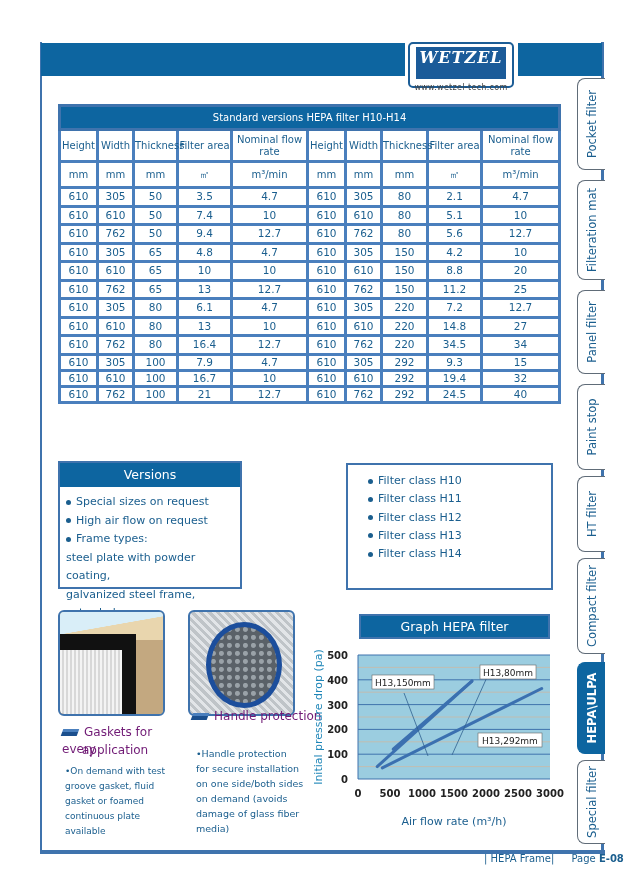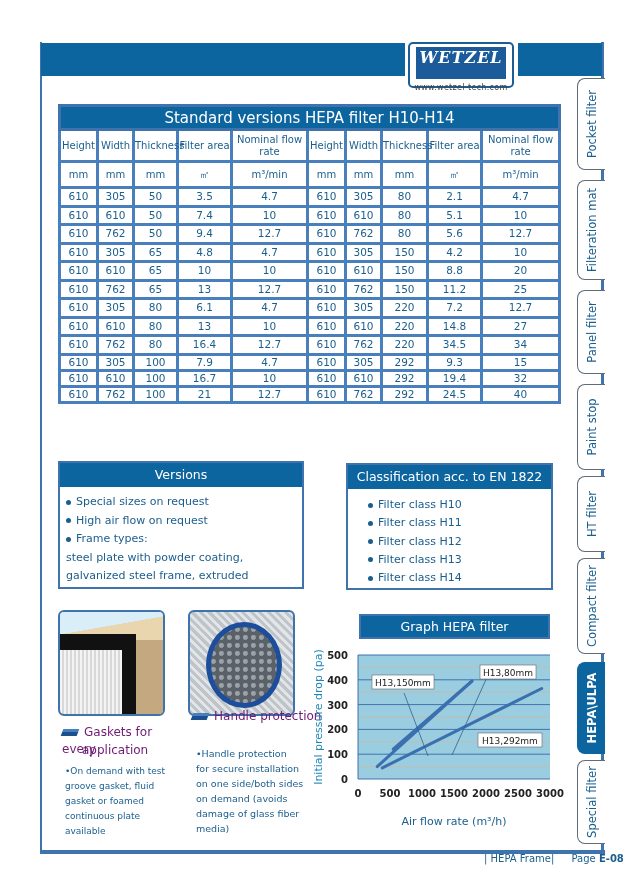--- a/index.html
+++ b/index.html
@@ -12,31 +12,31 @@
   .header-band-left { position: absolute; left: 41px; top: 43px; width: 364px; height: 33px; background: #0d65a0; }
   .header-band-right { position: absolute; left: 518px; top: 43px; width: 84px; height: 33px; background: #0d65a0; }
 
   .logo { position: absolute; left: 408px; top: 42px; width: 106px; height: 46px; border: 2px solid #1c5d96; border-radius: 5px; background: #fff; text-align: center; }
   .logo-mark { margin: 3px 6px 0; height: 32px; background: #1b5b99; color: #fff; font-family: "DejaVu Serif", serif; font-style: italic; font-weight: bold; font-size: 16px; letter-spacing: 1px; line-height: 22px; }
   .logo-url { font-size: 8px; color: #444; margin-top: 4px; letter-spacing: 0.3px; }
 
   
   .spec-table { position: absolute; left: 58px; top: 104px; width: 500px; border-collapse: collapse; table-layout: fixed; }
   .spec-table td, .spec-table th { border: 3px solid #4a7fbd; text-align: center; font-weight: normal; color: #1a5e8e; }
-  .spec-table .title-cell { background: #0d65a0; color: #fff; font-size: 15px; height: 24px; border-color: #3f73ad; }
+  .spec-table .title-cell { background: #0d65a0; color: #fff; font-size: 10px; height: 24px; border-color: #3f73ad; }
   .spec-table .group-cell { font-size: 12px; height: 30px; background: #fff; }
   .spec-table .hdr-cell { font-size: 10px; height: 32px; line-height: 12px; }
   .spec-table .unit-cell { font-size: 10px; height: 26px; }
   .spec-table .data-cell { font-size: 10.5px; height: 18.5px; line-height: 13px; }
   .spec-table tr.tight .data-cell { height: 16px; }
 
   
   .box { position: absolute; border: 2px solid #3f73ad; background: #fff; }
   .box-title { background: #0d65a0; color: #fff; text-align: center; font-size: 12.5px; height: 24px; line-height: 24px; }
-  .versions-box { left: 58px; top: 461px; width: 246px; height: 128px; }
+  .versions-box { left: 58px; top: 461px; width: 184px; height: 128px; }
   .versions-list { padding: 6px 6px 0 6px; font-size: 11px; line-height: 18.5px; color: #1a5e8e; }
   .class-box { left: 346px; top: 463px; width: 207px; height: 127px; }
   .class-list { padding: 7px 7px 0 20px; font-size: 11px; line-height: 18.3px; color: #1a5e8e; }
   .bullet { display: inline-block; width: 5px; height: 5px; border-radius: 50%; background: #1a5e8e; margin-right: 5px; vertical-align: middle; }
 
   
   .photo { position: absolute; border: 2px solid #3f73ad; border-radius: 6px; overflow: hidden; }
   .photo-gasket { left: 58px; top: 610px; width: 107px; height: 106px; background: #d8c39a; }
   .gasket-top { position: absolute; left: 0; top: 0; width: 110px; height: 30px; background: linear-gradient(170deg, #d9eef8 0 45%, #e9d6ae 46% 100%); }
   .gasket-frame { position: absolute; left: 0; top: 22px; width: 76px; height: 90px; background: #111; }
@@ -277,21 +277,20 @@
   <div class="versions-list">
     <div><span class="bullet"></span><span>Special sizes on request</span></div>
     <div><span class="bullet"></span><span>High air flow on request</span></div>
     <div><span class="bullet"></span><span>Frame types:</span></div>
     <div>steel plate with powder coating,</div>
     <div>galvanized steel frame, extruded</div>
   </div>
 </div>
 
 <div class="box class-box">
-  <div class="box-title">Classification acc. to EN 1822</div>
   <div class="class-list">
     <div><span class="bullet"></span><span>Filter class H10</span></div>
     <div><span class="bullet"></span><span>Filter class H11</span></div>
     <div><span class="bullet"></span><span>Filter class H12</span></div>
     <div><span class="bullet"></span><span>Filter class H13</span></div>
     <div><span class="bullet"></span><span>Filter class H14</span></div>
   </div>
 </div>
 
 <div class="photo photo-gasket">

